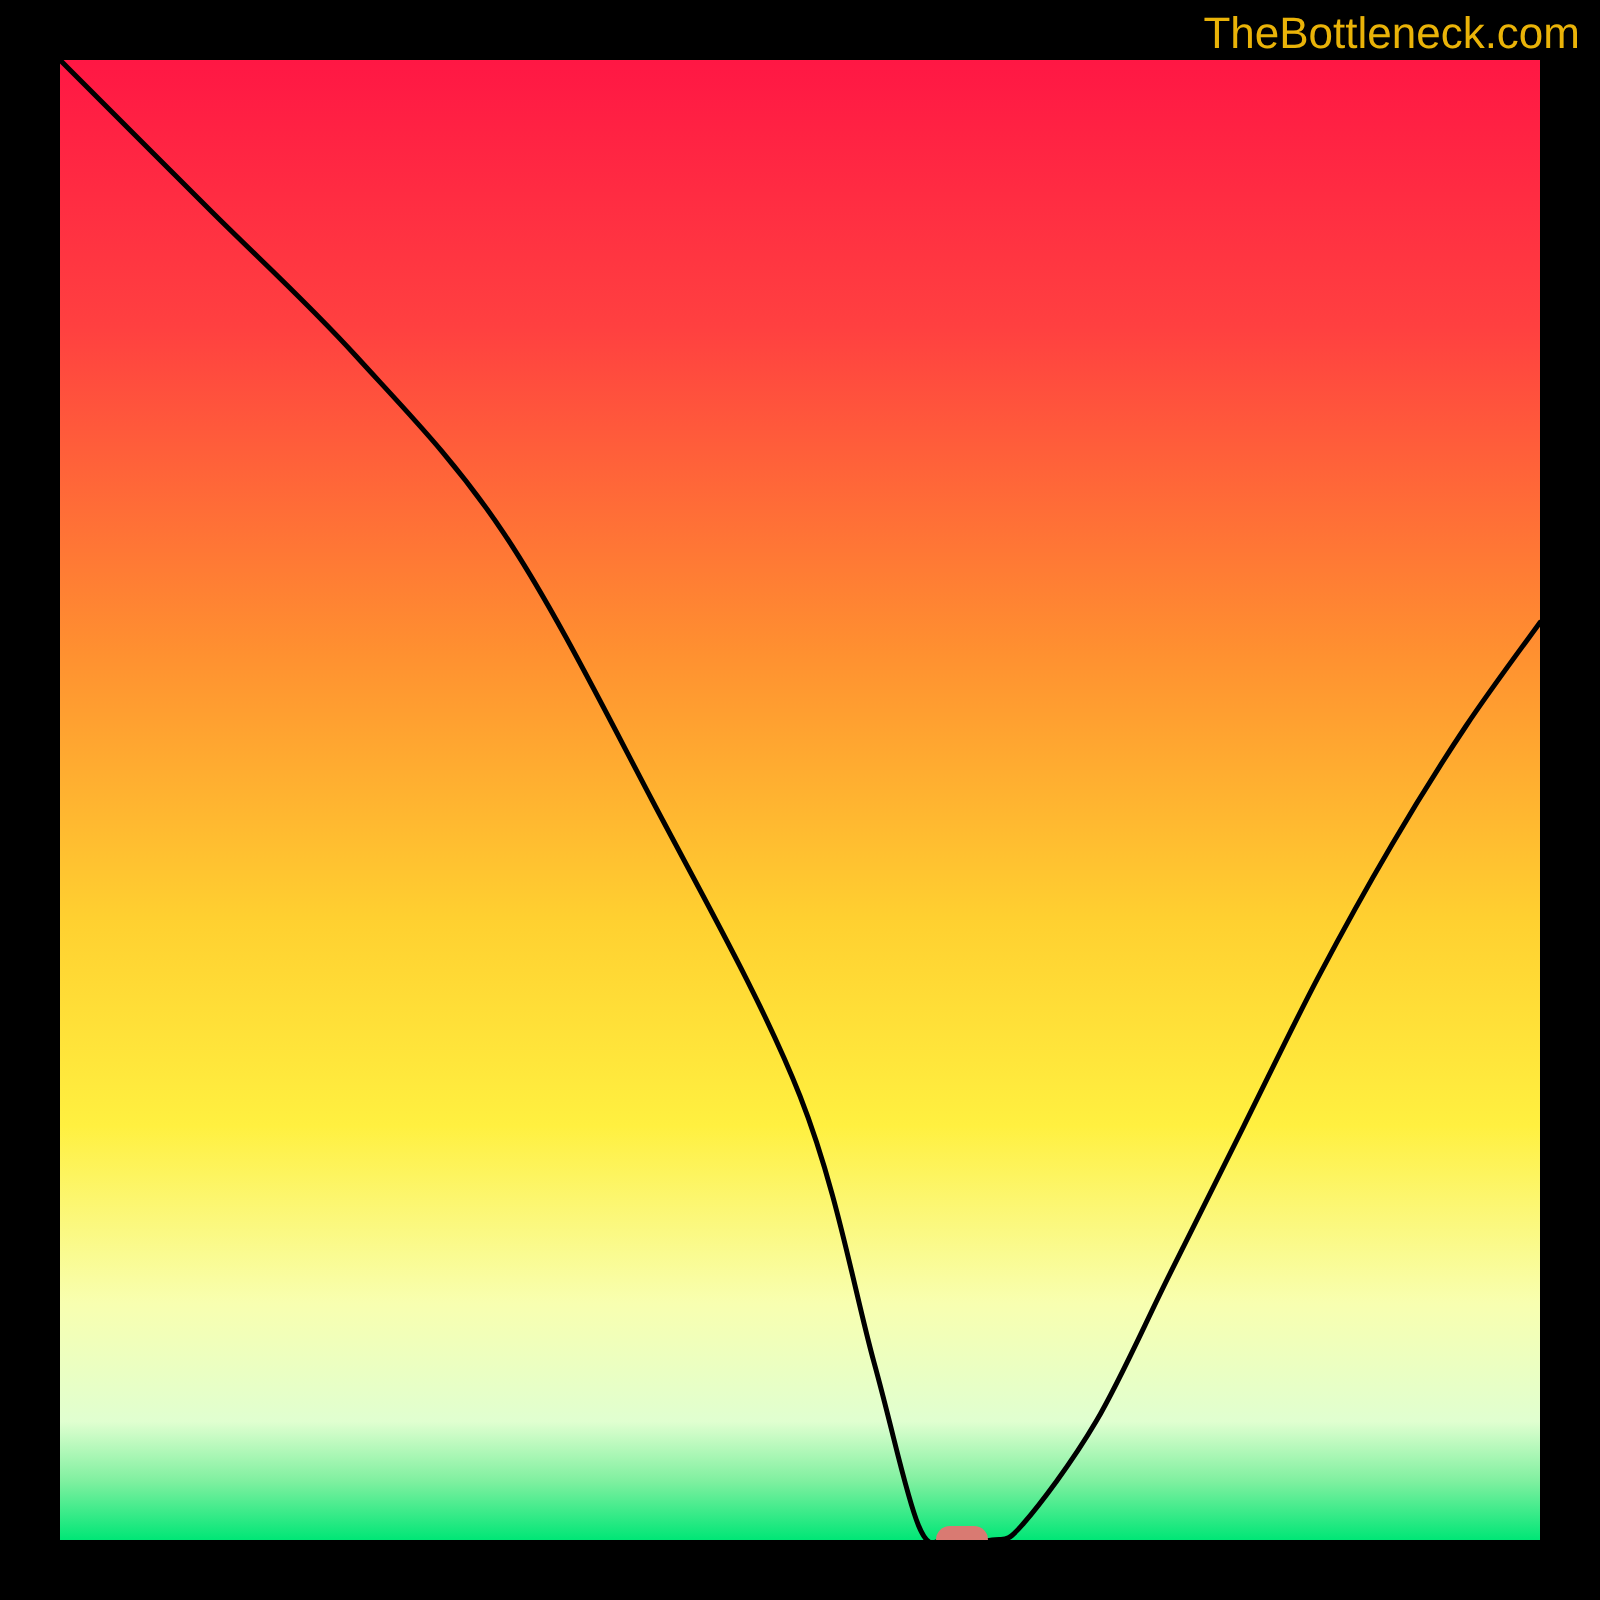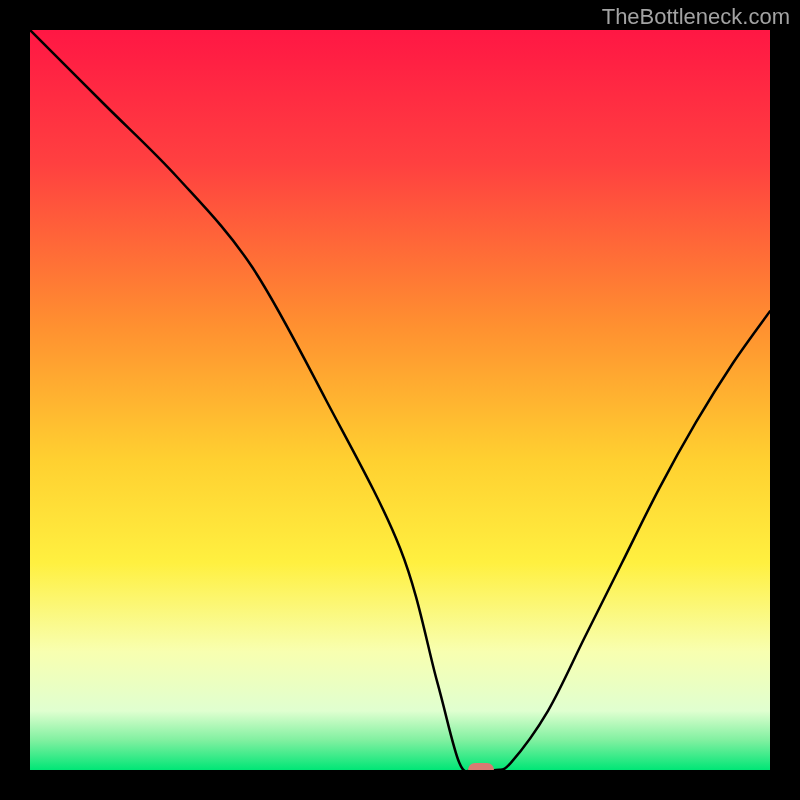--- a/index.html
+++ b/index.html
@@ -7,21 +7,21 @@
   .chart-container {
     position: relative;
     width: 800px;
     height: 800px;
     background: #000;
   }
   .watermark {
     position: absolute;
     top: 4px;
     right: 10px;
-    color: #a3a3a3;
+    color: #eab308;
     font-family: Arial, Helvetica, sans-serif;
     font-size: 22px;
     font-weight: 500;
     z-index: 10;
   }
   .plot-area {
     position: absolute;
     left: 30px;
     top: 30px;
     width: 740px;

